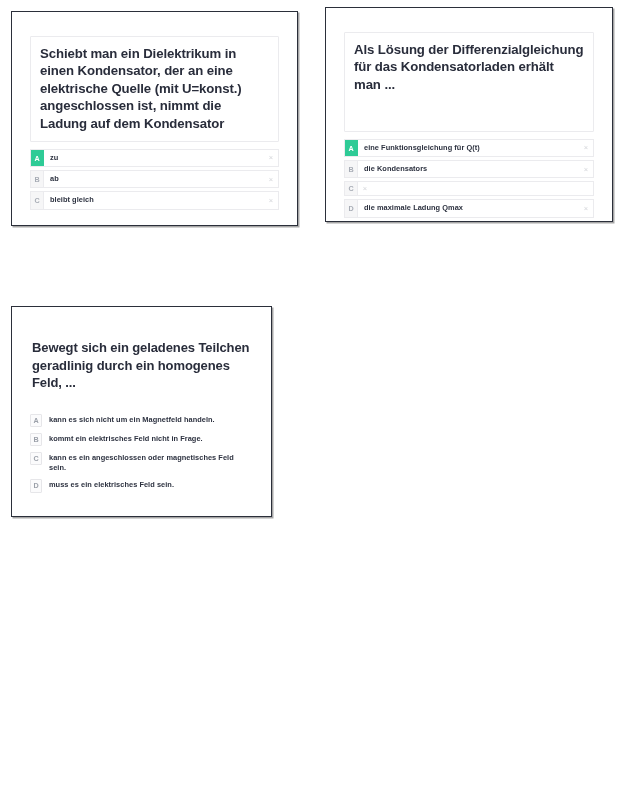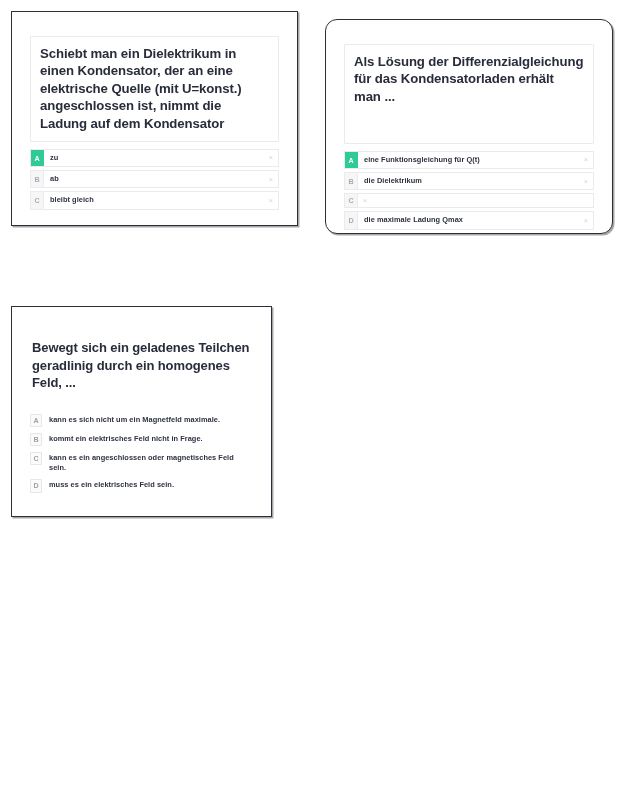--- a/index.html
+++ b/index.html
@@ -28,21 +28,21 @@
   }
   .card-inner {
     position: absolute;
     left: 0; right: 0; top: 0; bottom: 0;
     padding: 24px 18px 26px 18px;
     box-sizing: border-box;
   }
 
   
   #card-1 { left: 11px;  top: 11px;  width: 287px; height: 215px; }
-  #card-2 { left: 325px; top: 19px;  width: 288px; height: 215px; border-radius: 12px; }
+  #card-2 { left: 325px; top: 7px;  width: 288px; height: 215px; }
   #card-3 { left: 11px;  top: 306px; width: 261px; height: 211px; }
 
   
   .question-box {
     border: 1px solid #ebebee;
     box-sizing: border-box;
     padding: 8px 9px 8px 9px;
     background: #ffffff;
     border-radius: 1px;
   }
@@ -193,21 +193,21 @@
     <div class="answers">
 
       <div class="answer-row">
         <span class="answer-badge correct">A</span>
         <span class="answer-text">eine Funktionsgleichung für Q(t)</span>
         <span class="answer-remove">×</span>
       </div>
 
       <div class="answer-row">
         <span class="answer-badge">B</span>
-        <span class="answer-text">die Dielektrikum</span>
+        <span class="answer-text">die Kondensators</span>
         <span class="answer-remove">×</span>
       </div>
 
       <div class="answer-row">
         <span class="answer-badge">C</span>
         <span class="answer-remove">×</span>
       </div>
 
       <div class="answer-row">
         <span class="answer-badge">D</span>
@@ -223,21 +223,21 @@
   <div class="card-inner">
 
     <div class="question-box question-plain">
       <p class="question-text">Bewegt sich ein geladenes Teilchen geradlinig durch ein homogenes Feld, ...</p>
     </div>
 
     <div class="answers plain">
 
       <div class="answer-row">
         <span class="answer-badge">A</span>
-        <span class="answer-text">kann es sich nicht um ein Magnetfeld maximale.</span>
+        <span class="answer-text">kann es sich nicht um ein Magnetfeld handeln.</span>
       </div>
 
       <div class="answer-row">
         <span class="answer-badge">B</span>
         <span class="answer-text">kommt ein elektrisches Feld nicht in Frage.</span>
       </div>
 
       <div class="answer-row">
         <span class="answer-badge">C</span>
         <span class="answer-text">kann es ein angeschlossen oder magnetisches Feld sein.</span>

